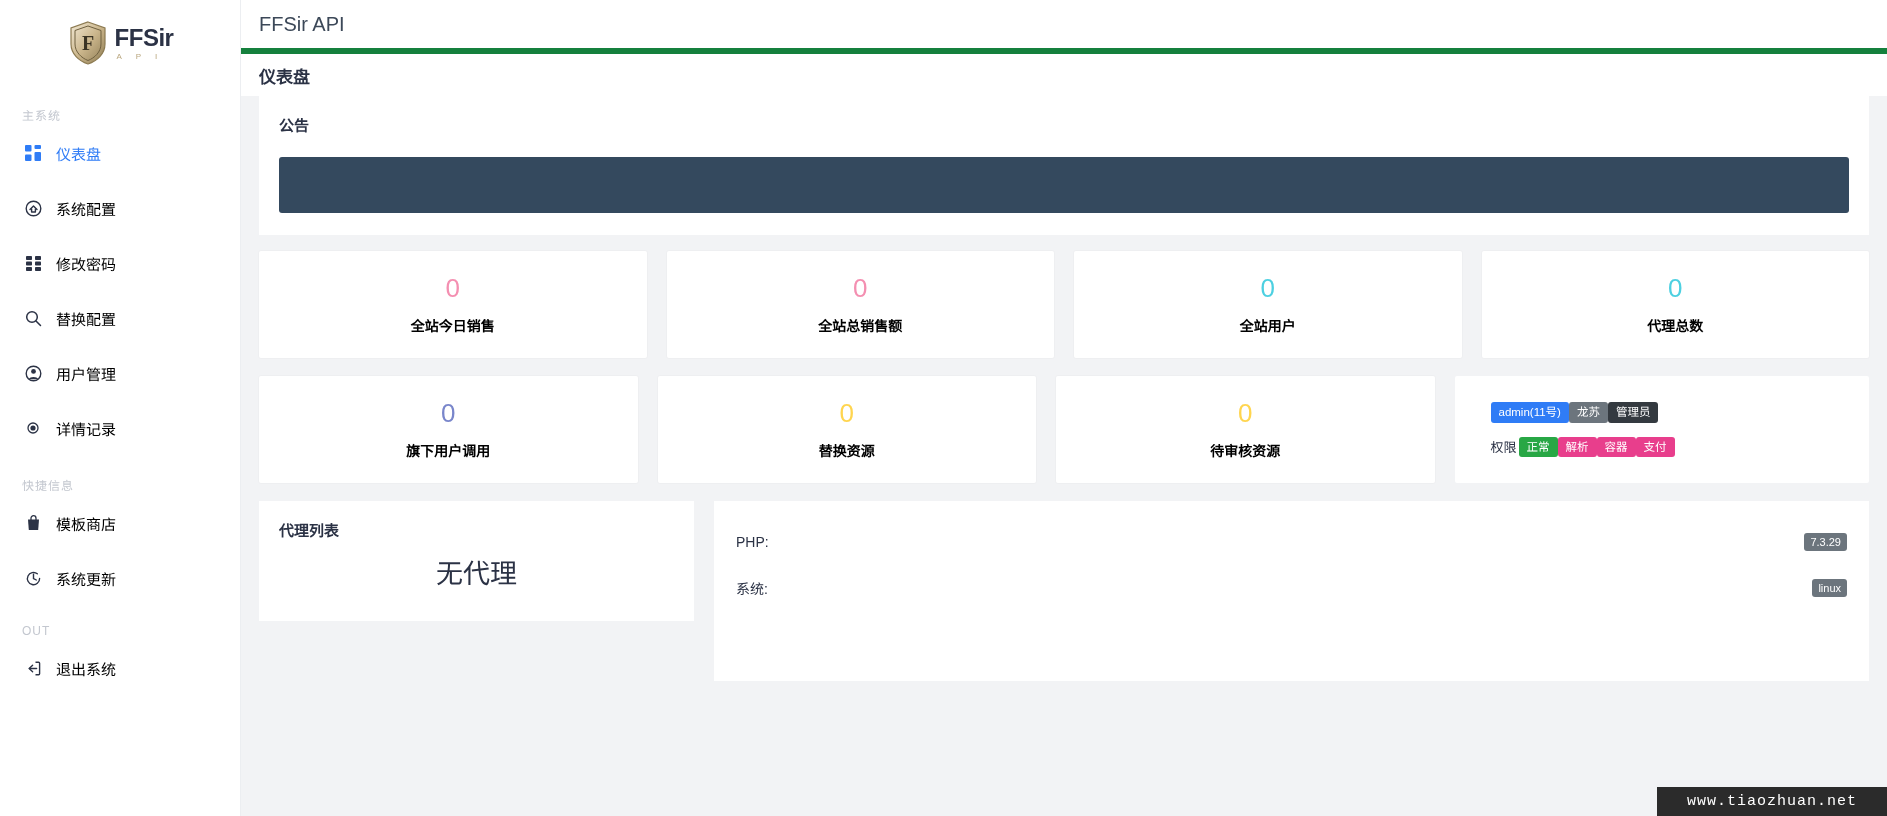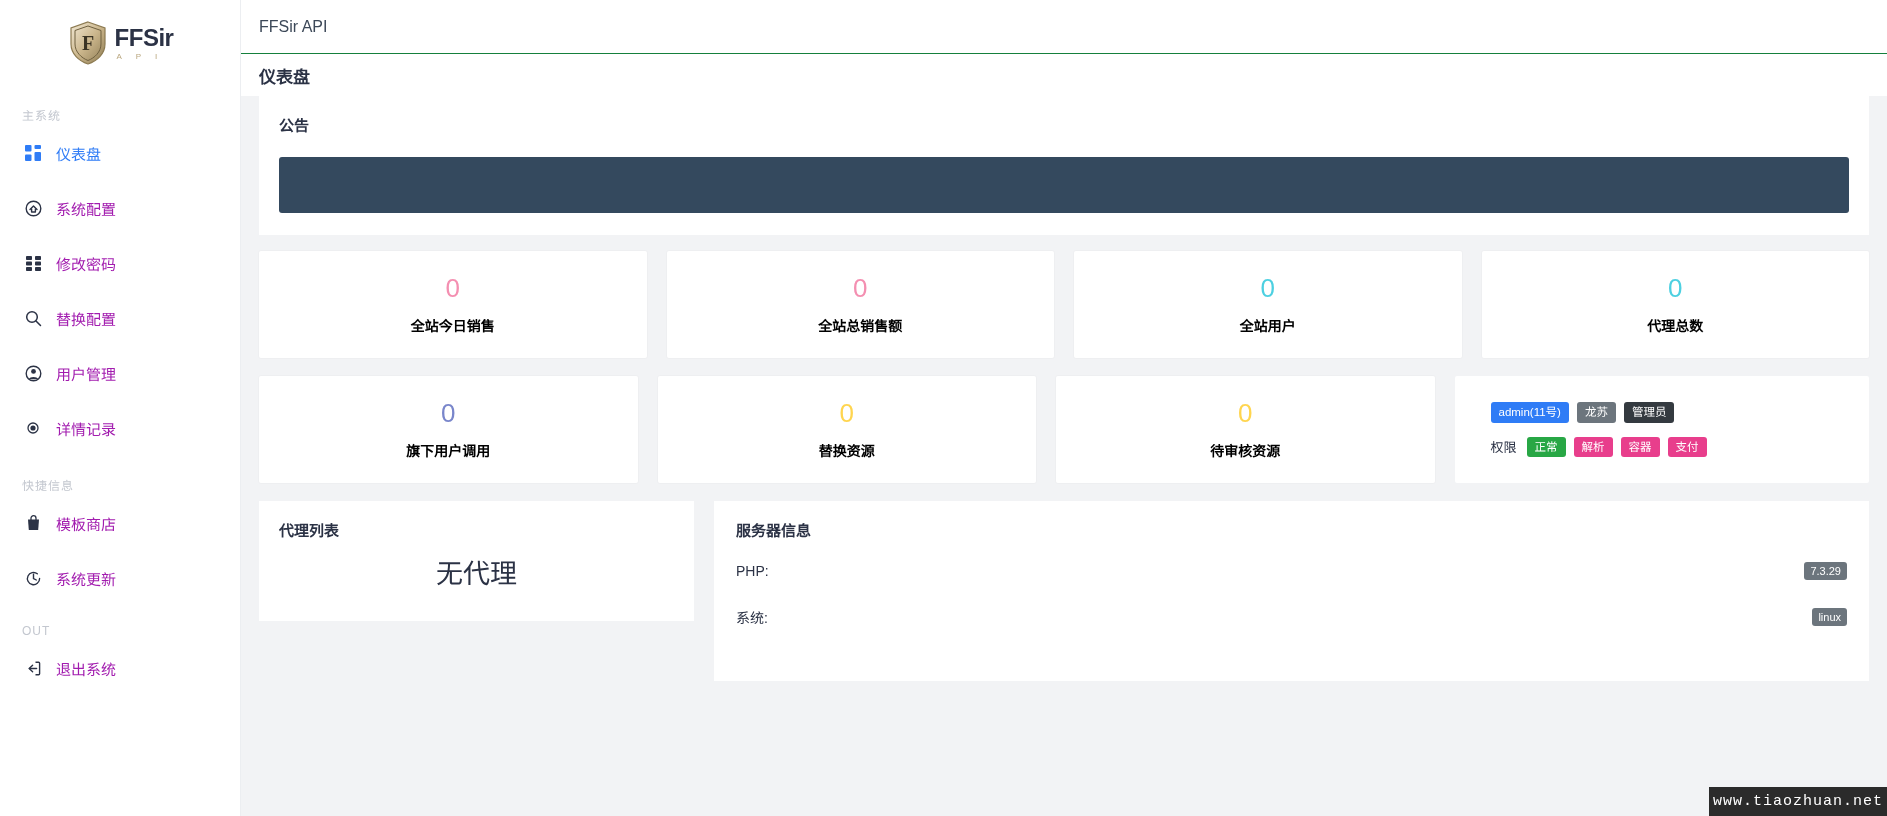--- a/index.html
+++ b/index.html
@@ -59,21 +59,21 @@
   }
   .nav-section-title.out { margin-top: 26px; font-size: 12px; color: #c3c7cf; }
 
   .nav-item {
     display: flex;
     align-items: center;
     gap: 14px;
     height: 40px;
     padding-left: 24px;
     font-size: 15px;
-    color: #a21caf;
+    color: #000000;
     cursor: pointer;
     margin-bottom: 15px;
   }
   .nav-item.active { color: #2f7cf6; }
   .nav-item .nav-ico {
     width: 18px; height: 18px;
     display: inline-flex;
     align-items: center;
     justify-content: center;
     flex: 0 0 18px;
@@ -87,23 +87,23 @@
     background: #f2f3f5;
     overflow: hidden;
     position: relative;
   }
   .topbar {
     height: 54px;
     background: #ffffff;
     display: flex;
     align-items: center;
     padding-left: 18px;
-    font-size: 16px;
+    font-size: 20px;
     color: #3c4858;
-    border-bottom: 1px solid #15803d;
+    border-bottom: 6px solid #15803d;
   }
   .page-head {
     height: 42px;
     background: #ffffff;
     display: flex;
     align-items: center;
     padding-left: 18px;
     font-size: 17px;
     font-weight: 700;
     color: #2b3245;
@@ -162,21 +162,21 @@
   .account-card {
     flex: 1;
     background: #ffffff;
     height: 107px;
     display: flex;
     flex-direction: column;
     justify-content: center;
     padding-left: 36px;
     border-radius: 2px;
   }
-  .badge-row { display: flex; align-items: center; gap: 8px; }
+  .badge-row { display: flex; align-items: center; }
   .badge-row + .badge-row { margin-top: 14px; }
   .badge {
     display: inline-block;
     padding: 3px 8px;
     border-radius: 3px;
     font-size: 11.5px;
     color: #ffffff;
     line-height: 1.25;
     white-space: nowrap;
   }
@@ -225,21 +225,21 @@
 
   .watermark {
     position: absolute;
     right: 0;
     bottom: 0;
     background: #2b2b2b;
     color: #ffffff;
     font-family: "Liberation Mono", "DejaVu Sans Mono", monospace;
     font-size: 15px;
     letter-spacing: 1px;
-    padding: 6px 4px;
+    padding: 6px 30px;
   }
 </style>
 </head>
 <body>
 
 <div class="app">
 
   <aside class="sidebar">
 
     <div class="brand">
@@ -437,21 +437,20 @@
         </div>
       </div>
 
       <div class="lower-row">
         <div class="agent-panel">
           <div class="panel-title" style="margin-bottom:6px">代理列表</div>
           <div class="agent-empty">无代理</div>
         </div>
 
         <div class="server-panel">
-          <div class="panel-title" style="margin-bottom:8px">服务器信息</div>
 
           <div class="server-row">
             <span>PHP:</span>
             <span class="tag-dark">7.3.29</span>
           </div>
           <div class="server-row">
             <span>系统:</span>
             <span class="tag-dark">linux</span>
           </div>
         </div>

